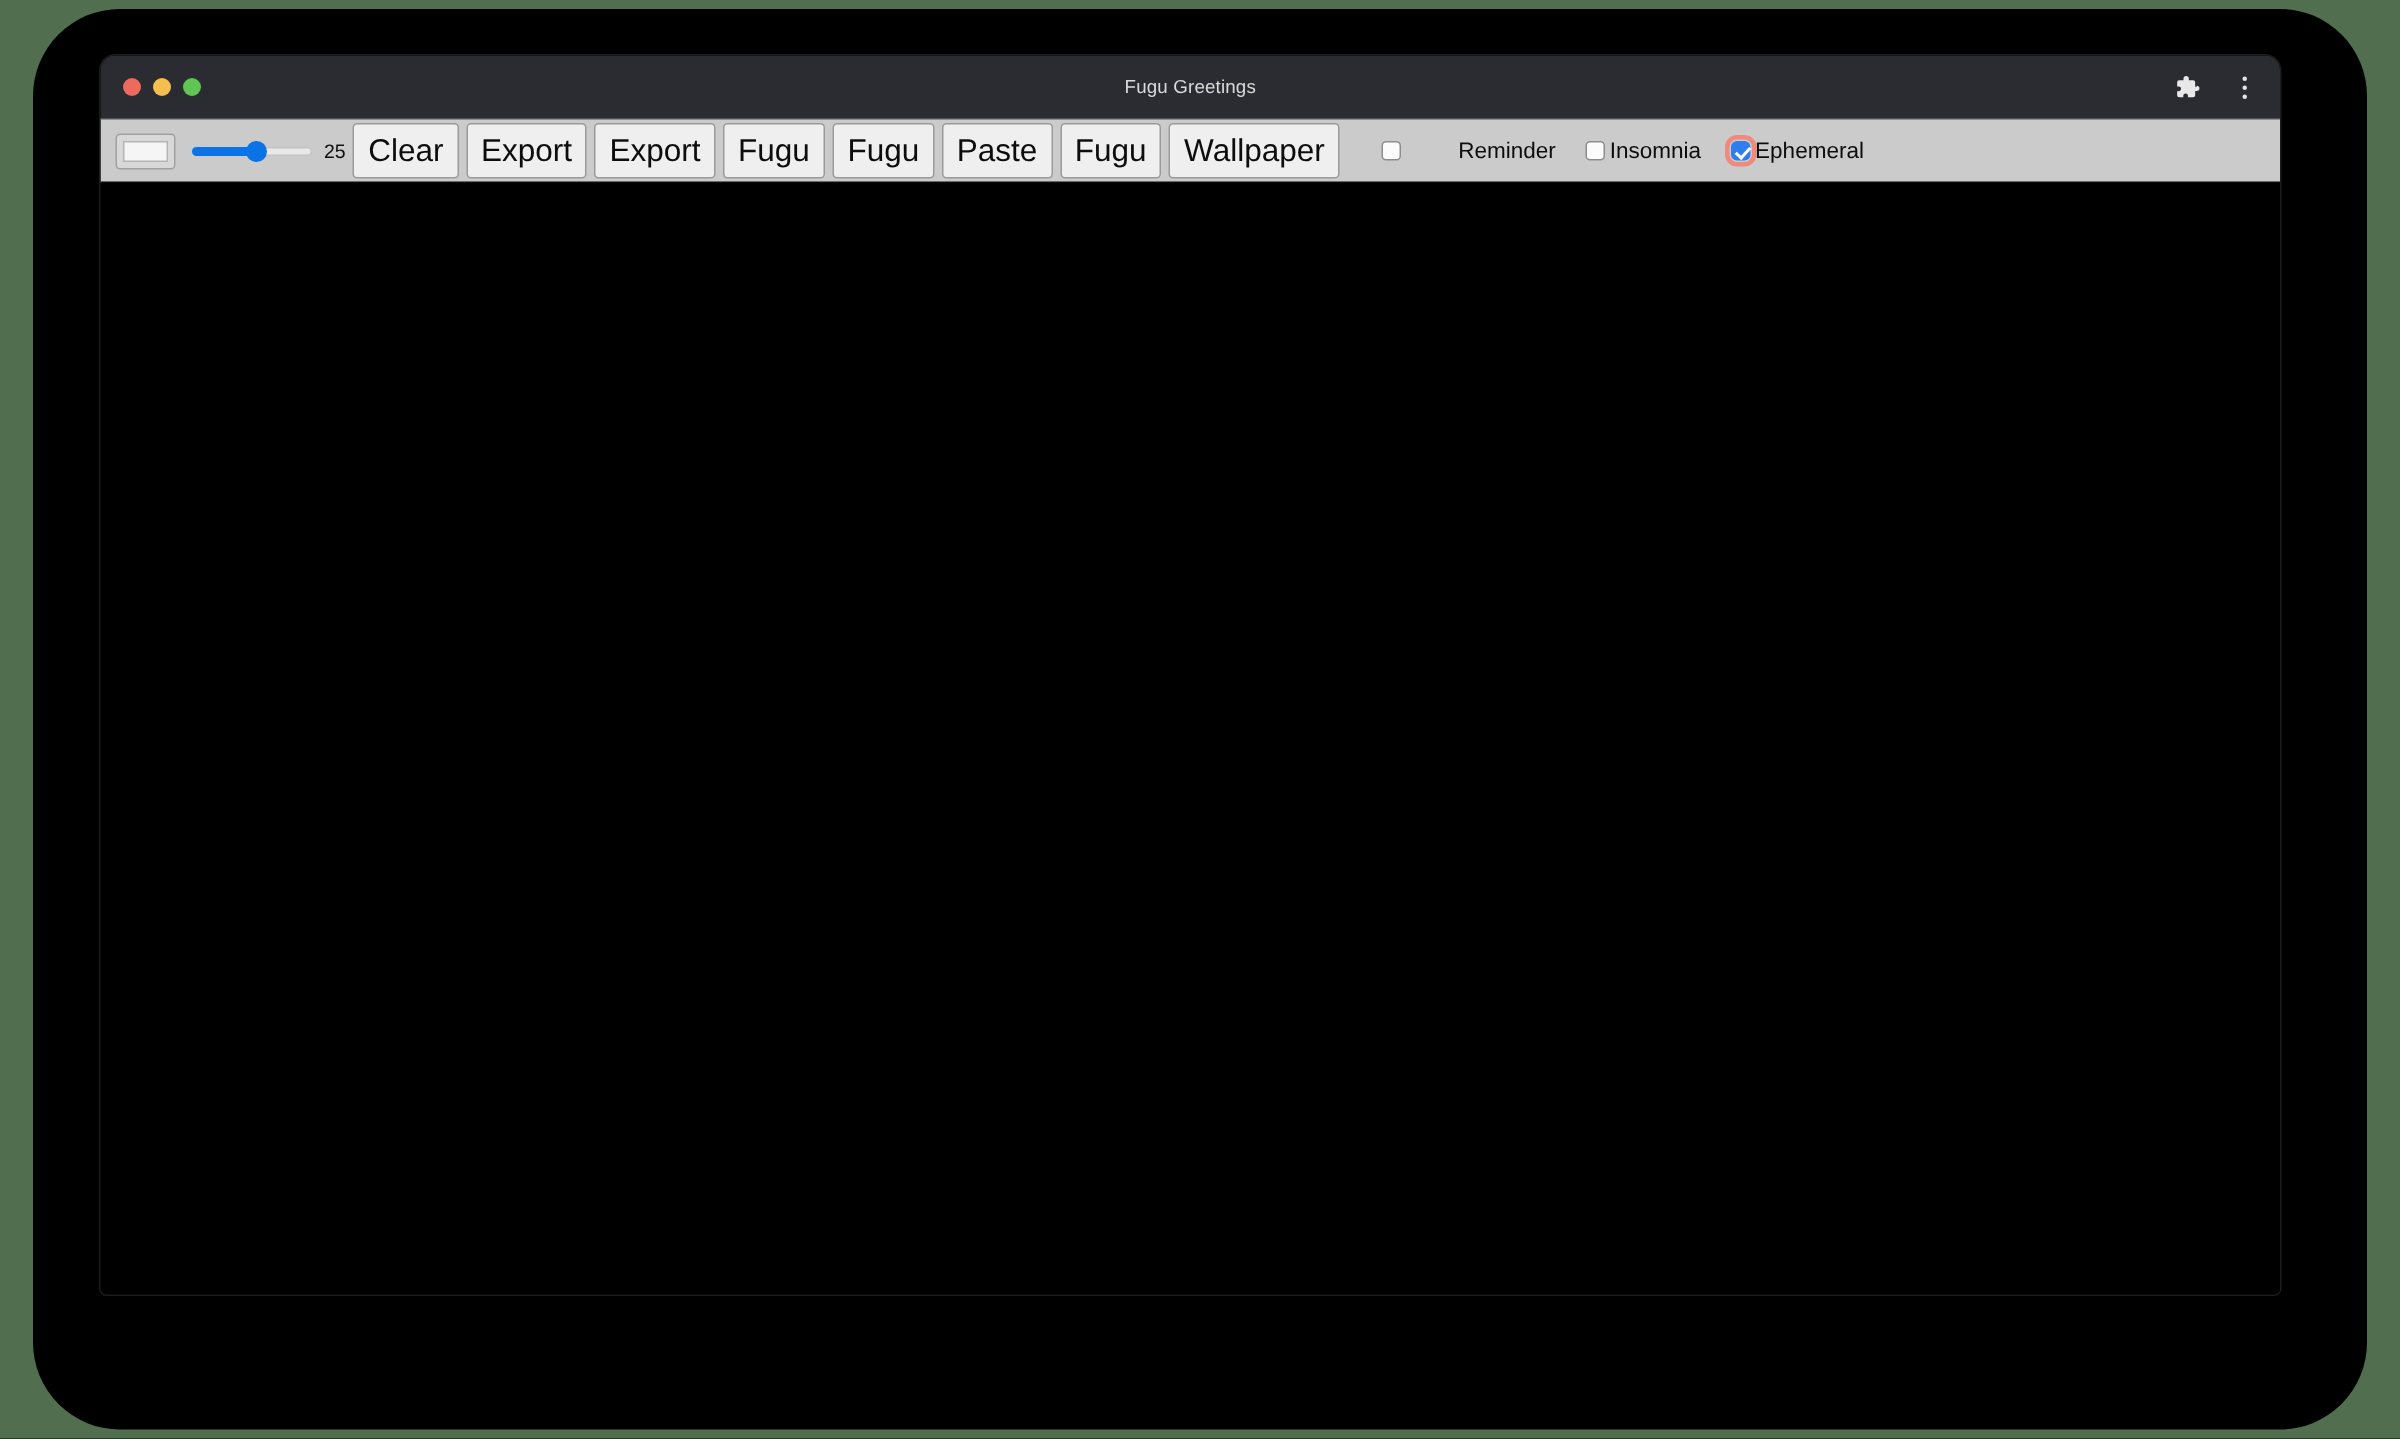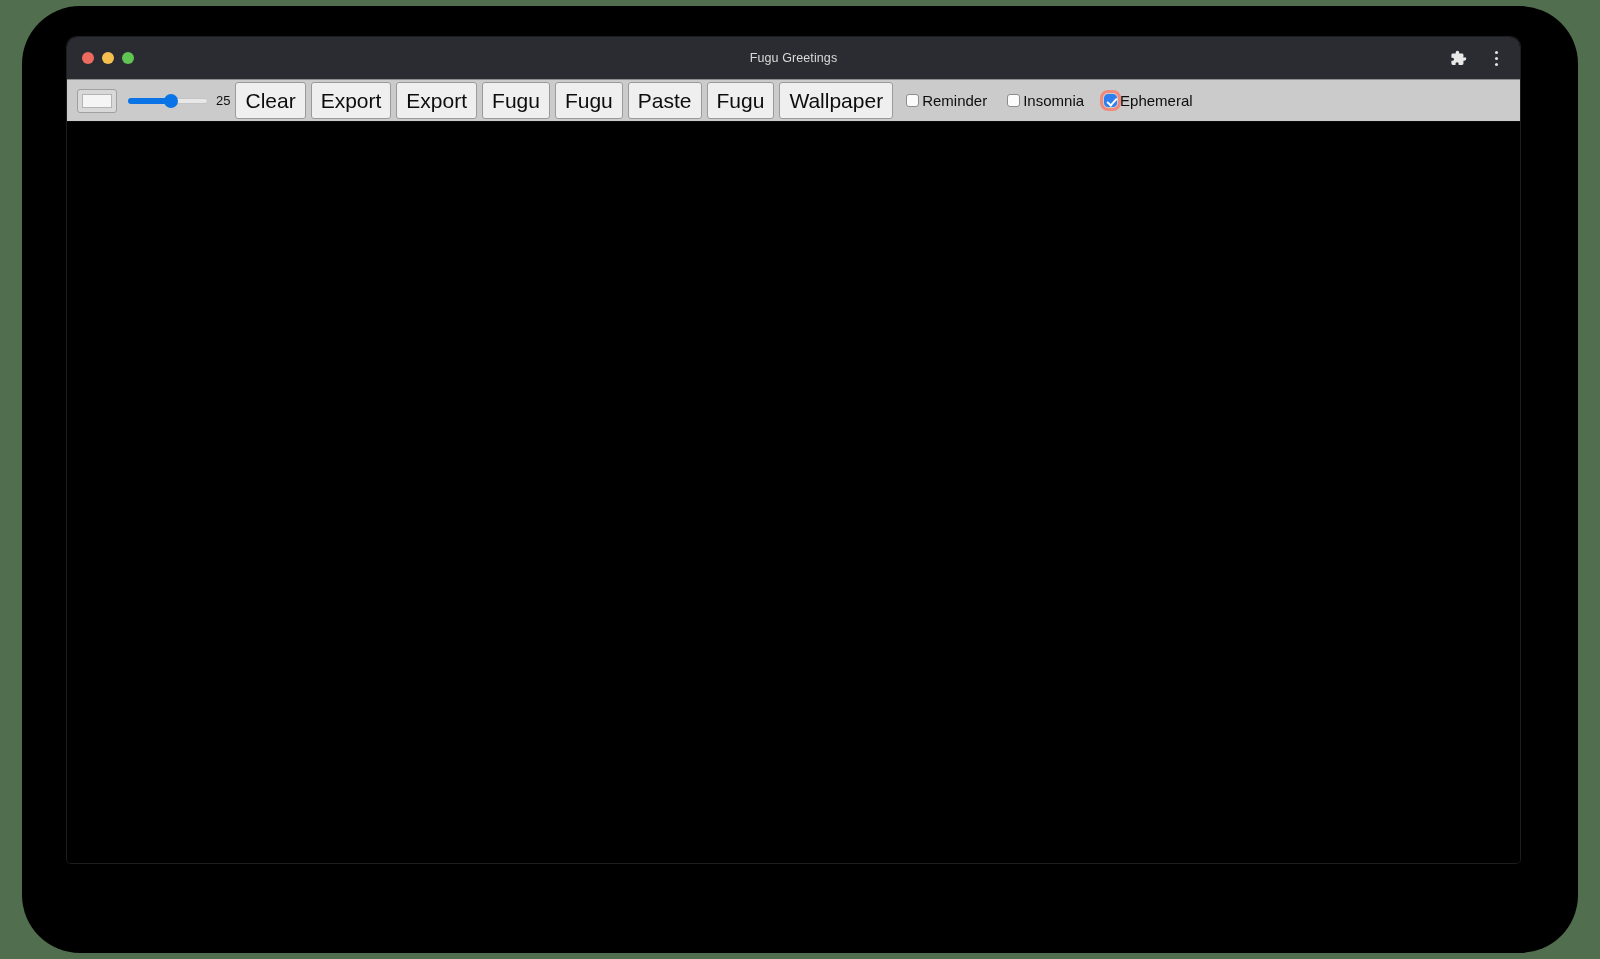--- a/index.html
+++ b/index.html
@@ -206,21 +206,21 @@
     align-items: center;
     cursor: default;
   }
 
   
   .checkbox-wrap {
     display: inline-flex;
     align-items: center;
     margin-left: 20px;
   }
-  .checkbox-wrap:first-of-type { margin-left: 8px; }
+  .checkbox-wrap:first-of-type { margin-left: 23px; gap: 35px; }
   .cb-box {
     width: 13px;
     height: 13px;
     box-sizing: border-box;
     border: 1px solid #8d8d8d;
     border-radius: 3px;
     background: #fbfbfb;
     display: inline-block;
     margin-right: 3px;
     flex: 0 0 auto;

